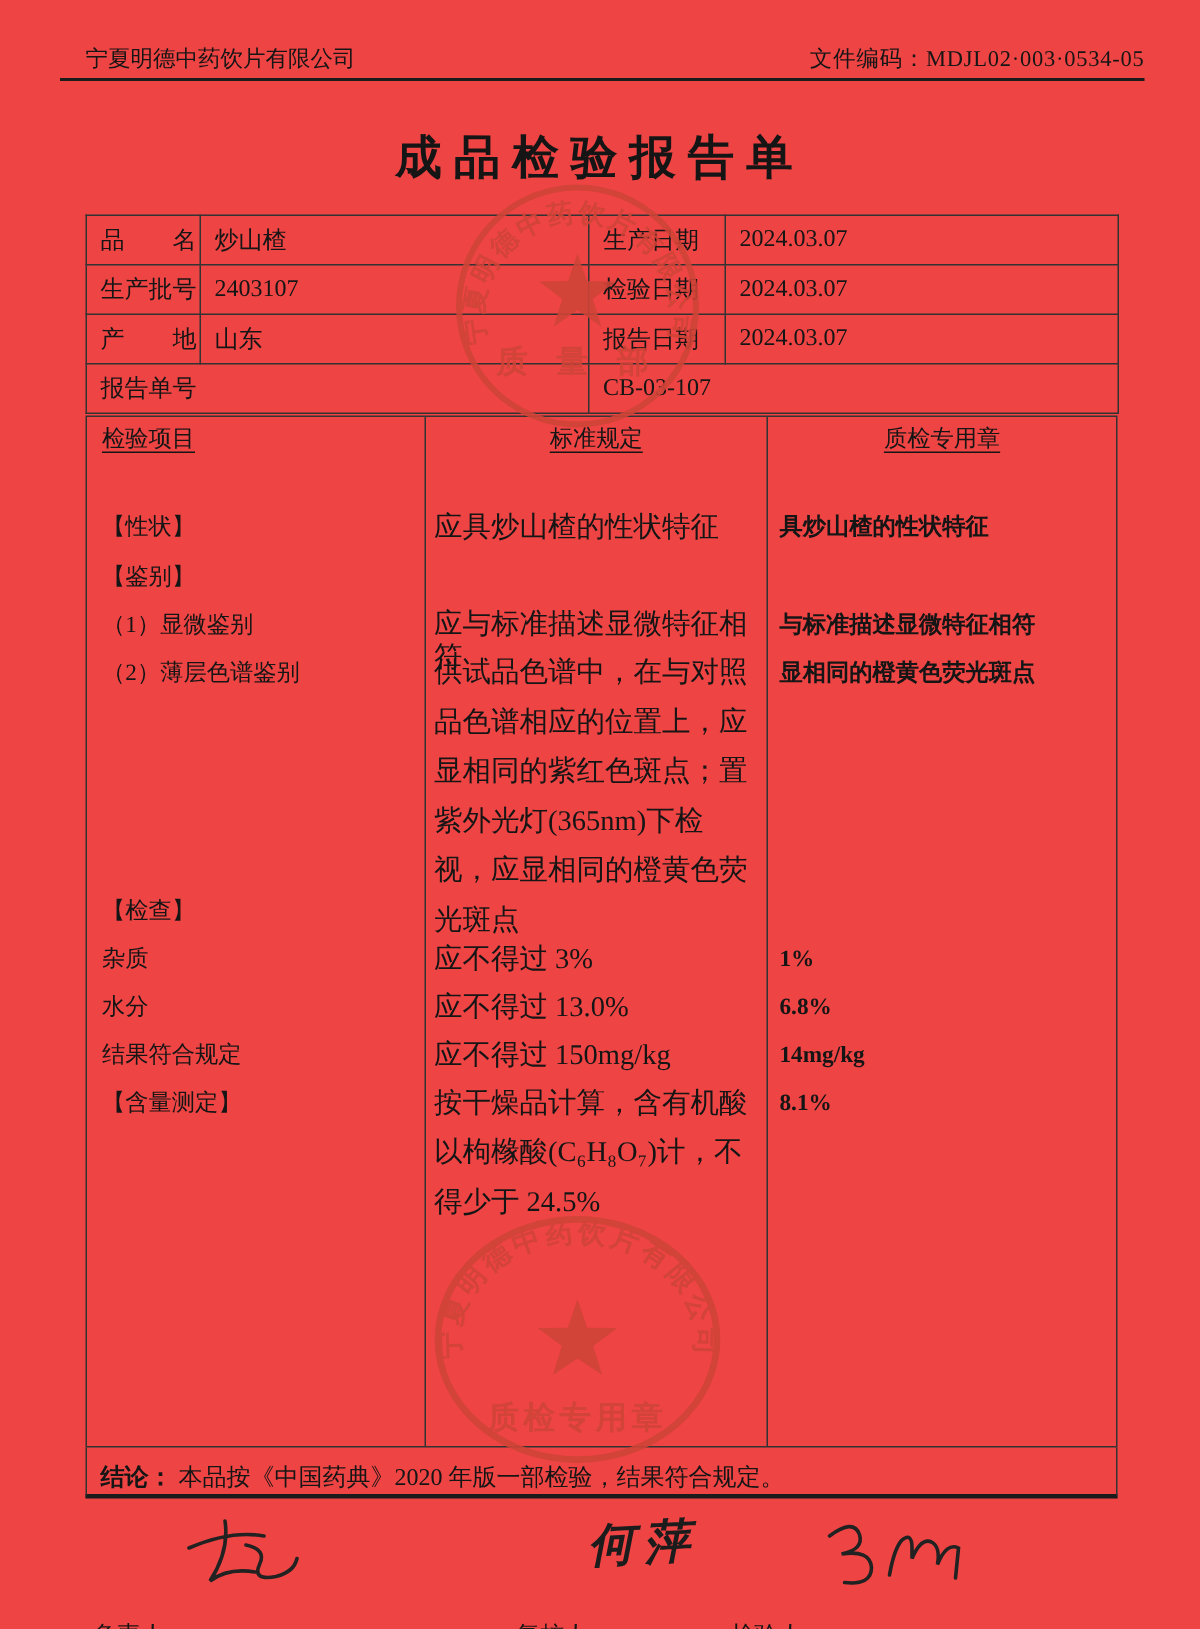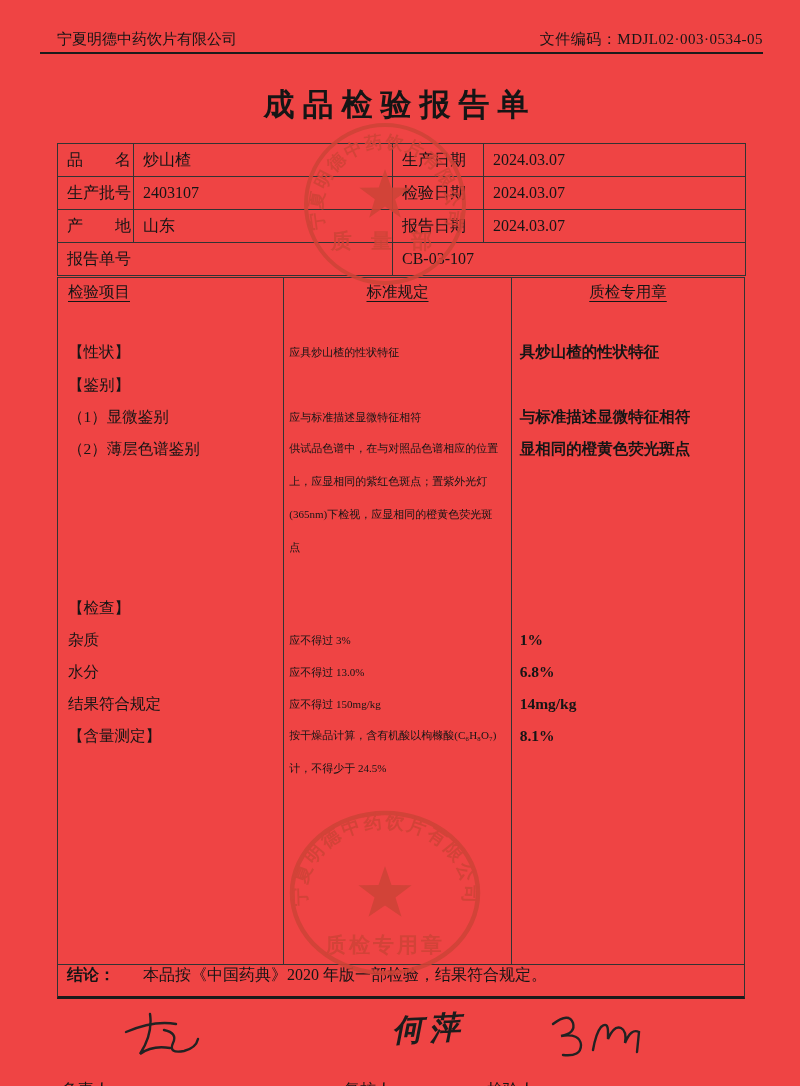--- a/index.html
+++ b/index.html
@@ -29,27 +29,27 @@
   .vline { position:absolute; top:0; bottom:0; border-left:1px solid #333; }
   .vline.v1 { left:225px; } .vline.v2 { left:453px; }
   .insp-head { position:absolute; top:4px; text-decoration:underline;
     text-underline-offset:4px; }
   .ih-item { left:10px; }
   .ih-std  { left:226px; width:227px; text-align:center; }
   .ih-res  { left:454px; width:232px; text-align:center; }
   .insp-row { position:absolute; left:0; width:100%; display:flex;
     line-height:22px; }
   .ci { width:225px; padding-left:10px; }
-  .cs { width:228px; padding:0 7px; font-size:11px; }
+  .cs { width:228px; padding:0 7px; font-size:19px; }
   .cr { width:235px; padding:0 10px;font-weight:bold; }
   .cs.wrap { line-height:33px; margin-top:-6px; }
   
   .conclusion { position:absolute; top:965px; left:57px; width:688px; height:34px;
     border:1px solid #333; border-top:none; border-bottom:3px solid #1b1b1b;
-    display:flex; align-items:flex-start; padding:0 9px; font-size:16px;gap:24px; }
+    display:flex; align-items:flex-end; padding:0 9px; font-size:16px; }
   .conclusion b { margin-right:4px; }
   
   .stamp { position:absolute; pointer-events:none; opacity:0.88; }
   .stamp-top { left:293px; top:112px; }
   .stamp-bottom { left:287px; top:806px; }
   
   .sig-label { position:absolute; top:1080px; font-size:16px;text-align:right; }
   .sl-1 { left:62px; } .sl-2 { left:344px; } .sl-3 { left:487px; }
   .sig-svg { position:absolute; }
   .sig-1 { left:116px; top:1006px; }

